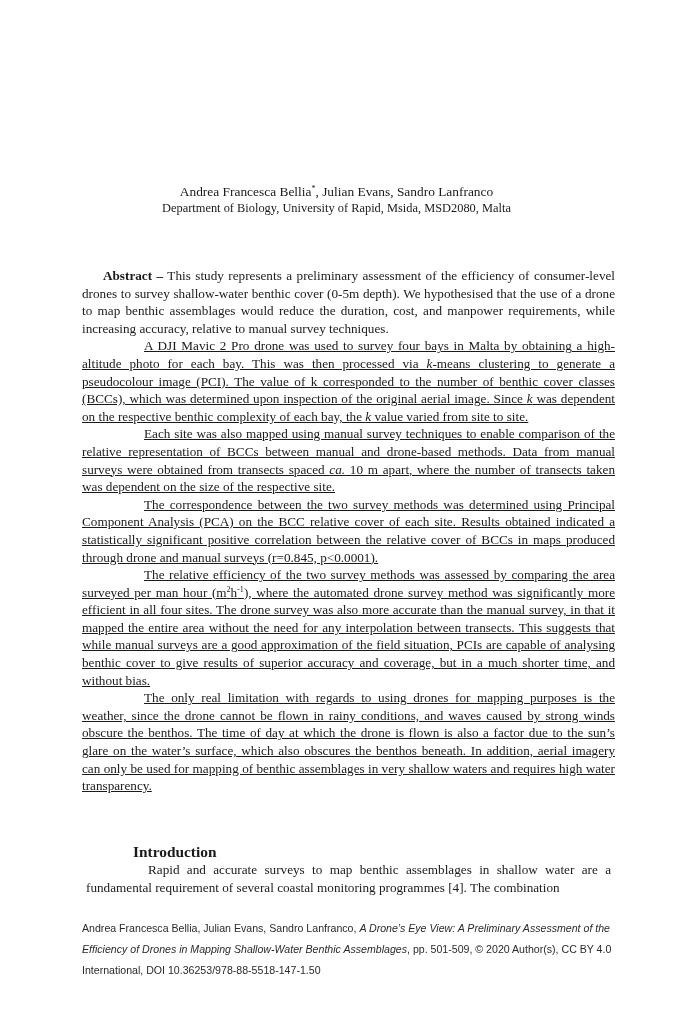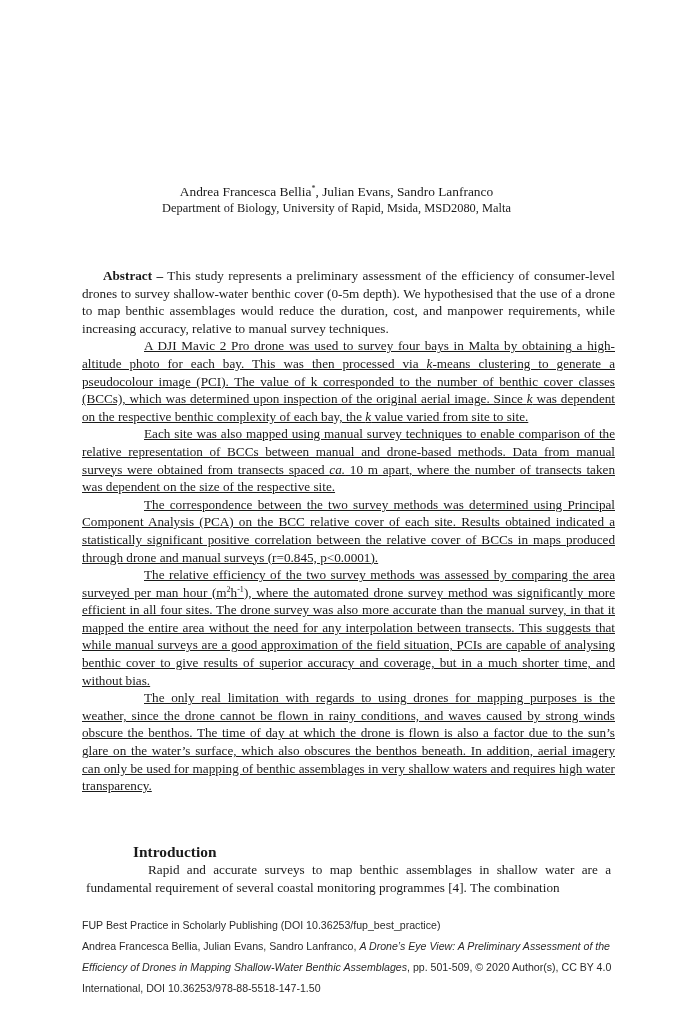--- a/index.html
+++ b/index.html
@@ -58,17 +58,16 @@
     <p class="indent">The only real limitation with regards to using drones for mapping purposes is the weather, since the drone cannot be flown in rainy conditions, and waves caused by strong winds obscure the benthos. The time of day at which the drone is flown is also a factor due to the sun’s glare on the water’s surface, which also obscures the benthos beneath. In addition, aerial imagery can only be used for mapping of benthic assemblages in very shallow waters and requires high water transparency.</p>
   </div>
 
   <div class="heading serif">Introduction</div>
 
   <div class="intro serif">
     <p>Rapid and accurate surveys to map benthic assemblages in shallow water are a fundamental requirement of several coastal monitoring programmes [4]. The combination</p>
   </div>
 
   <div class="footer sans">
-    <div class="series">FUP Best Practice in Scholarly Publishing (DOI 10.36253/fup_best_practice)</div>
     <div class="citation"><span>Andrea Francesca Bellia, Julian Evans, Sandro Lanfranco, </span><i>A Drone’s Eye View: A Preliminary Assessment of the Efficiency of Drones in Mapping Shallow-Water Benthic Assemblages</i><span>, pp. 501-509, © 2020 Author(s), CC BY 4.0 International, DOI 10.36253/978-88-5518-147-1.50</span></div>
   </div>
 
 </div>
 
 </body></html>

